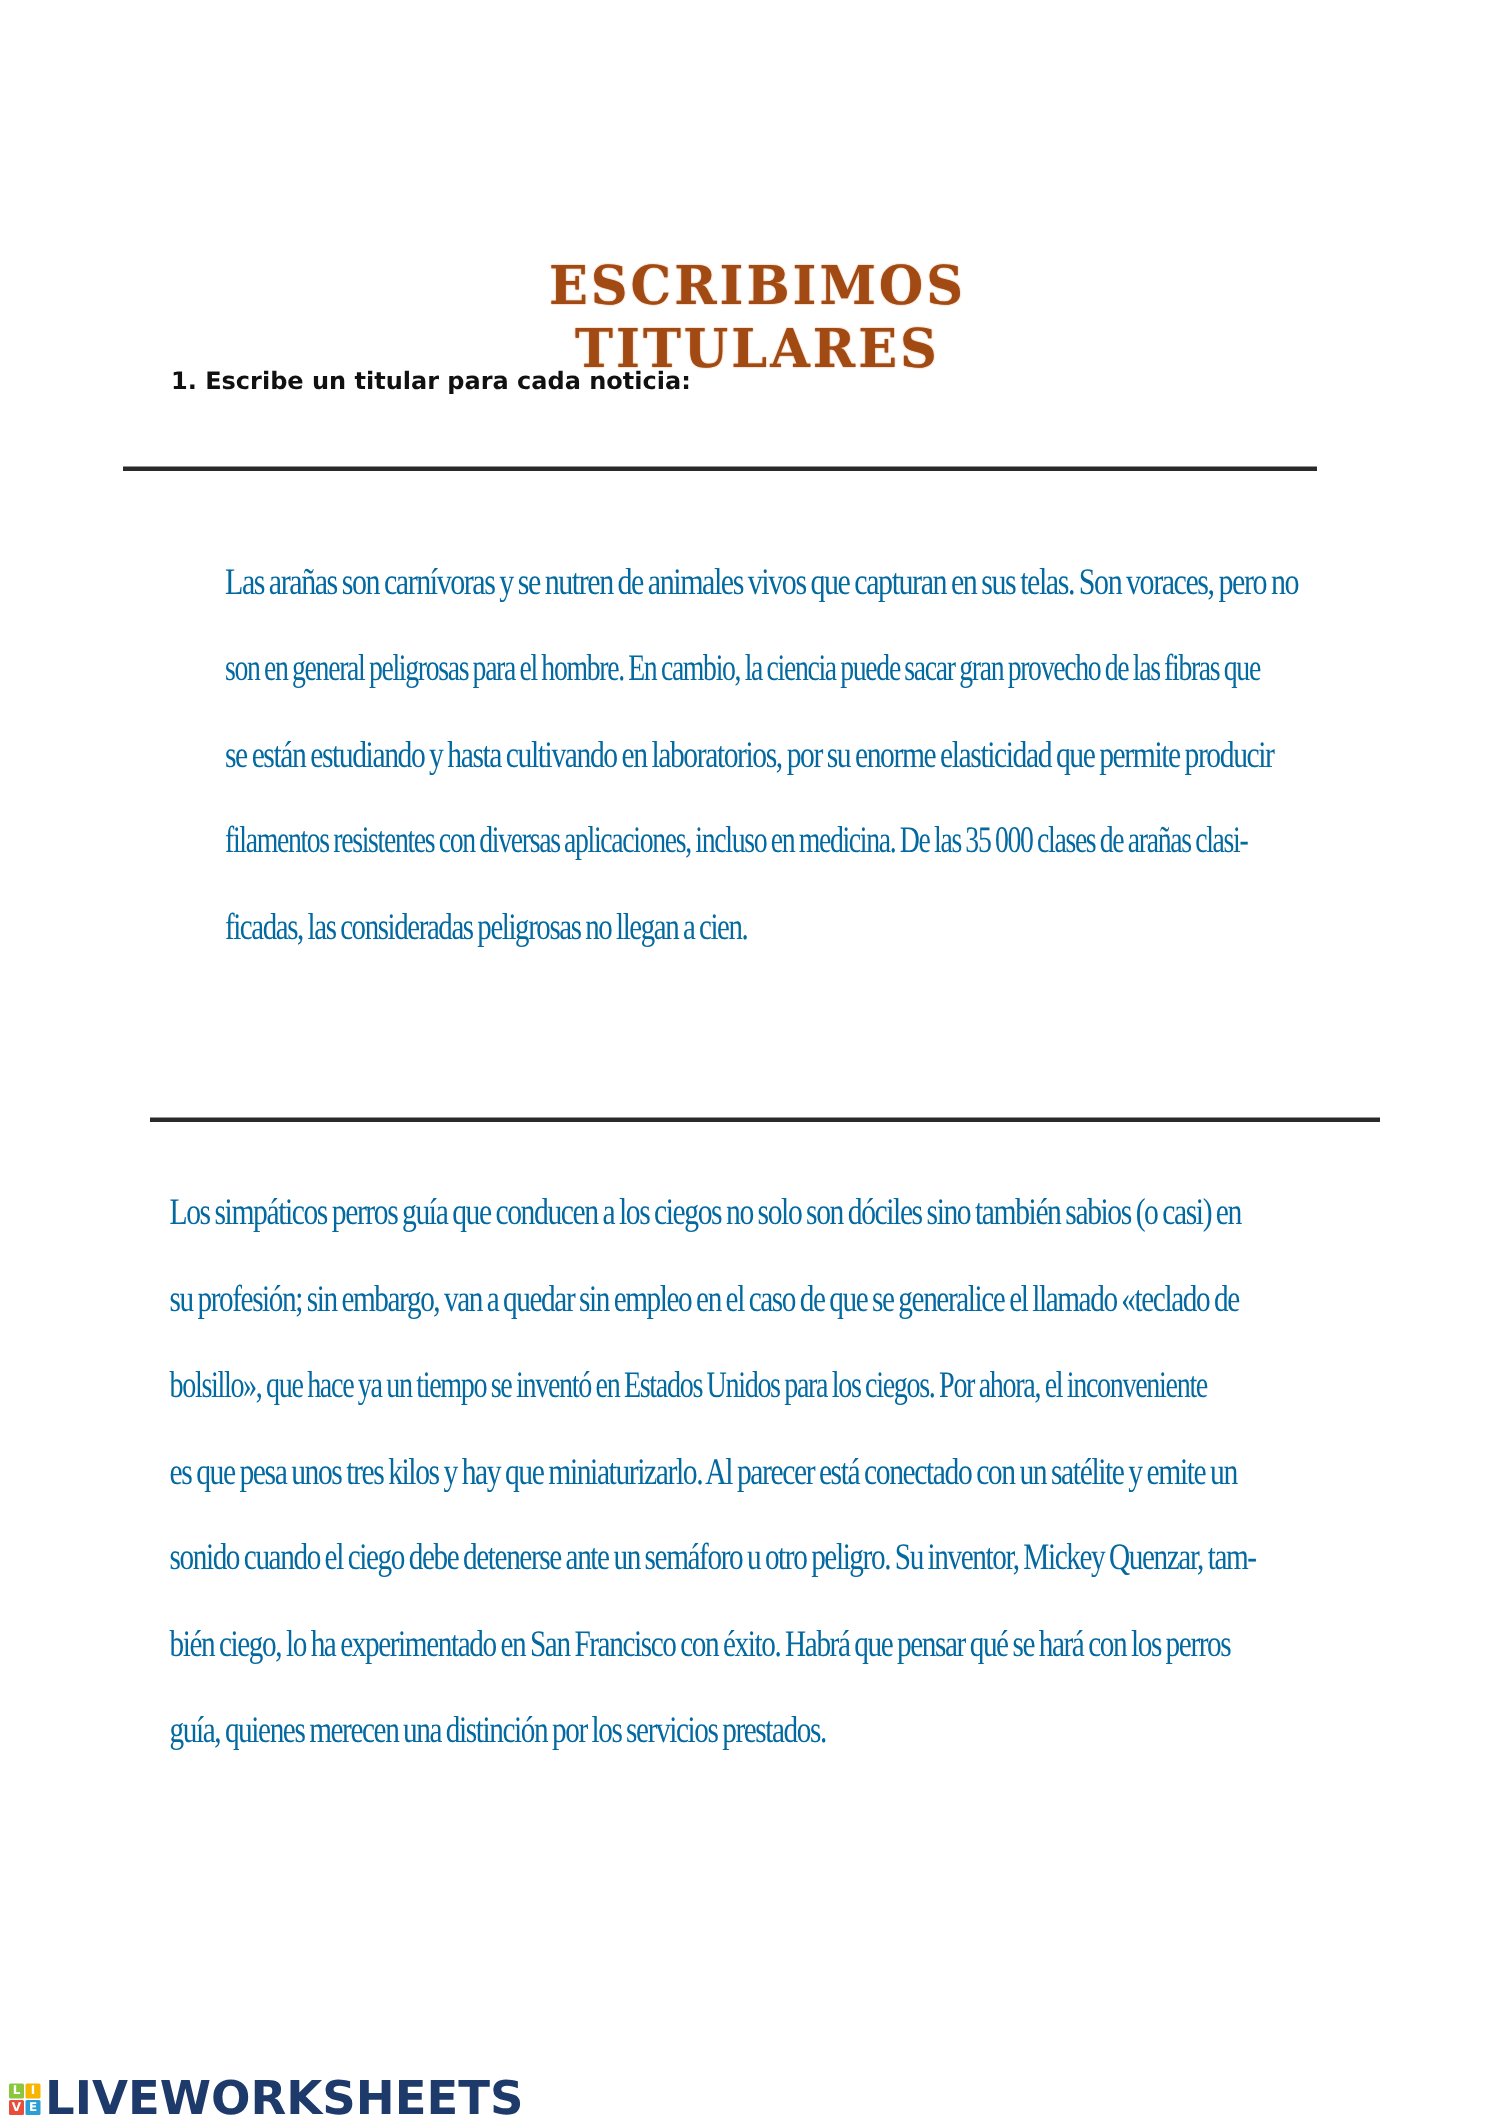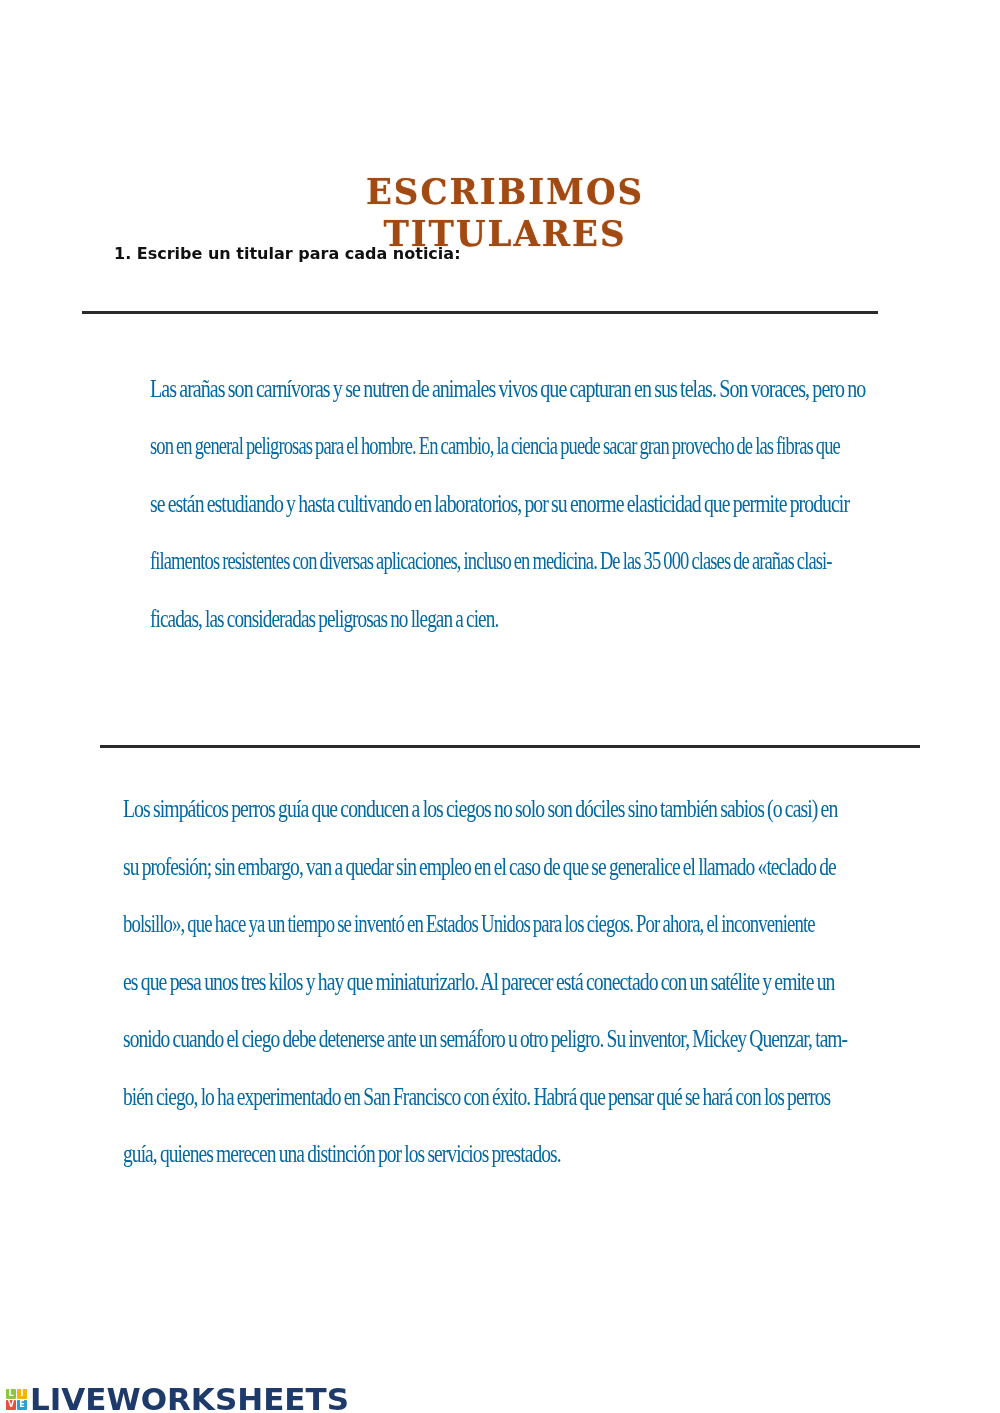--- a/index.html
+++ b/index.html
@@ -41,21 +41,21 @@
 <div class="para" style="left:150px; top:375px; width:740px; height:270px;">
   <div class="ln" style="top:0px; transform:scaleX(0.80);">Las arañas son carnívoras y se nutren de animales vivos que capturan en sus telas. Son voraces, pero no</div>
   <div class="ln" style="top:57px; transform:scaleX(0.74);">son en general peligrosas para el hombre. En cambio, la ciencia puede sacar gran provecho de las fibras que</div>
   <div class="ln" style="top:115px; transform:scaleX(0.79);">se están estudiando y hasta cultivando en laboratorios, por su enorme elasticidad que permite producir</div>
   <div class="ln" style="top:172px; transform:scaleX(0.74);">filamentos resistentes con diversas  aplicaciones, incluso en medicina. De las 35 000 clases de arañas  clasi-</div>
   <div class="ln" style="top:230px; transform:scaleX(0.77);">ficadas, las consideradas peligrosas no llegan a cien.</div>
 </div>
 
 <div class="answer-line" style="left:100px; top:745px; width:820px;"></div>
 
-<div class="para" style="left:123px; top:795px; width:770px; height:390px;">
+<div class="para" style="left:113px; top:795px; width:770px; height:390px;">
   <div class="ln" style="top:0px; transform:scaleX(0.79);">Los simpáticos perros guía que conducen a los ciegos no solo son dóciles sino también sabios (o casi) en</div>
   <div class="ln" style="top:58px; transform:scaleX(0.78);">su profesión; sin embargo, van a quedar sin empleo en el caso de que se generalice el llamado «teclado de</div>
   <div class="ln" style="top:115px; transform:scaleX(0.75);">bolsillo», que hace ya un tiempo se inventó en Estados Unidos para los ciegos. Por ahora, el inconveniente</div>
   <div class="ln" style="top:173px; transform:scaleX(0.79);">es que pesa unos tres kilos y hay que miniaturizarlo. Al parecer está conectado con un satélite y emite un</div>
   <div class="ln" style="top:230px; transform:scaleX(0.78);">sonido cuando el ciego debe detenerse ante un semáforo u otro peligro. Su inventor, Mickey Quenzar, tam-</div>
   <div class="ln" style="top:288px; transform:scaleX(0.78);">bién ciego, lo ha experimentado en San Francisco con éxito. Habrá que pensar qué se hará con los perros</div>
   <div class="ln" style="top:345px; transform:scaleX(0.78);">guía, quienes merecen una distinción por los servicios prestados.</div>
 </div>
 
 <div class="logo">

